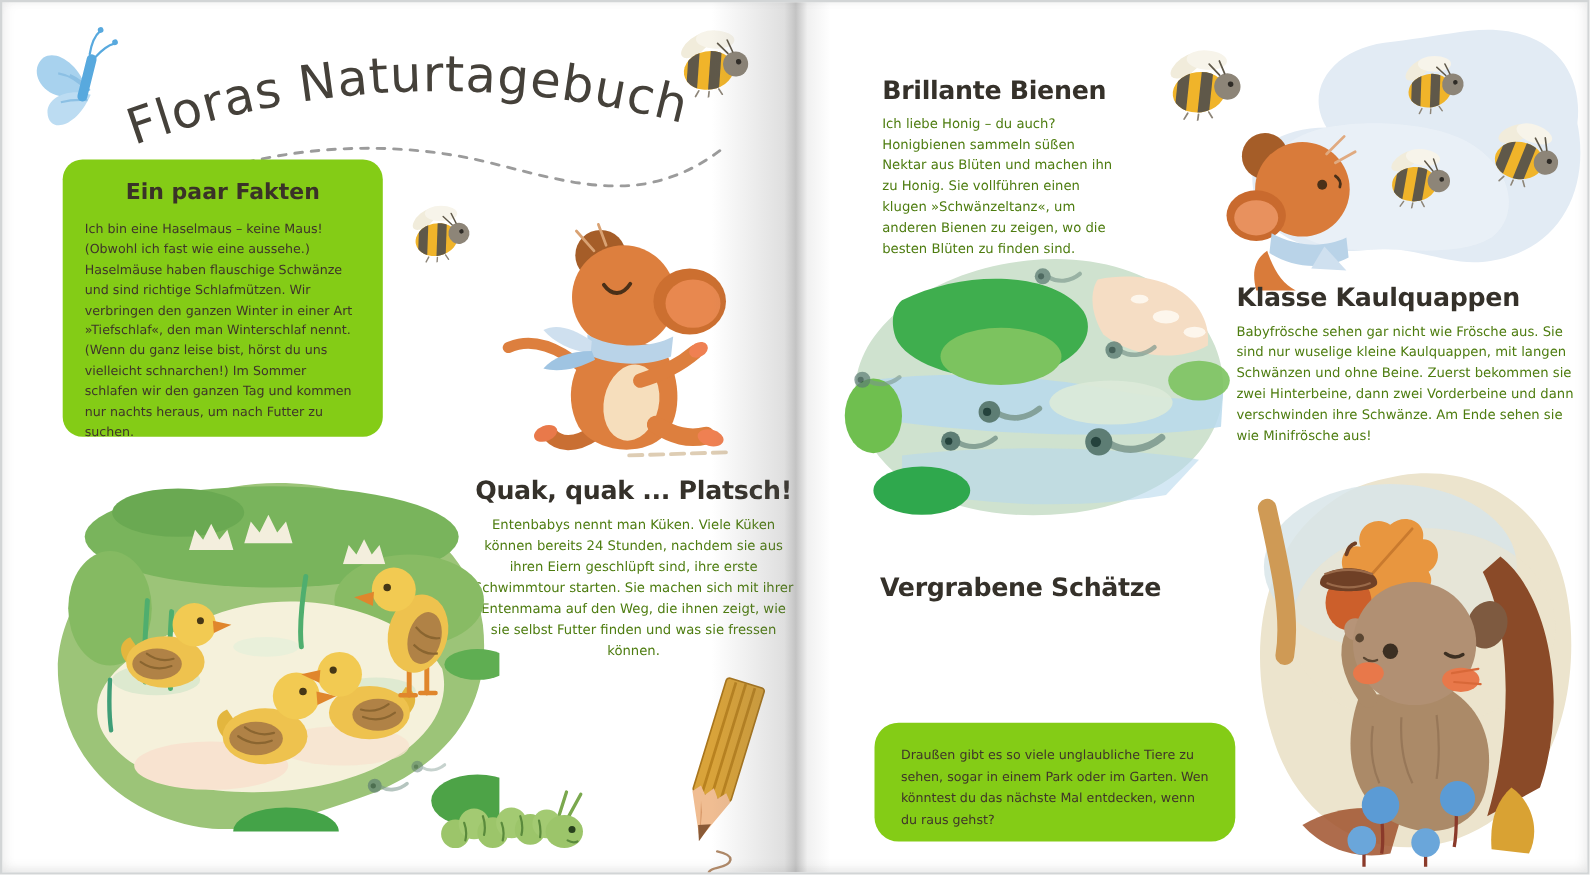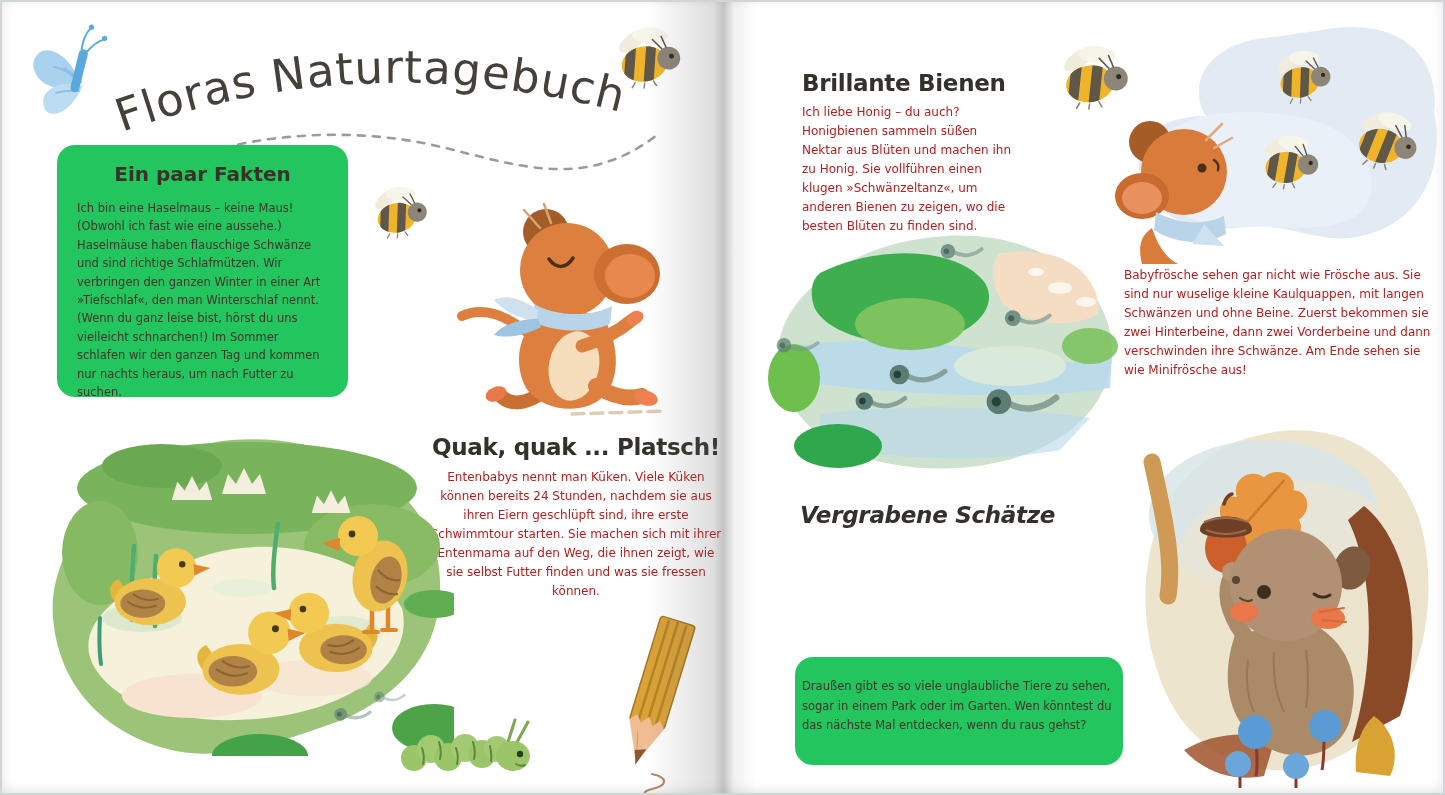--- a/index.html
+++ b/index.html
@@ -10,28 +10,28 @@
     box-shadow: inset 0 -5px 10px rgba(0,0,0,.05), inset 5px 0 10px rgba(0,0,0,.035), inset -5px 0 10px rgba(0,0,0,.035);
     font-family:"DejaVu Sans", sans-serif; color:#3b362c;
   }
   .abs { position:absolute; }
   .gutter {
     position:absolute; left:645px; top:0; width:150px; height:100%;
     background:linear-gradient(to right, rgba(100,100,100,0) 0%, rgba(95,95,95,.20) 44%, rgba(80,80,80,.34) 51%, rgba(110,110,110,.10) 58%, rgba(110,110,110,0) 72%);
     pointer-events:none;
   }
   .h2 { font-size:23px; font-weight:bold; color:#35312a; letter-spacing:-.3px; }
-  .para { font-size:12px; line-height:1.58; color:#b91c1c; }
+  .para { font-size:12px; line-height:1.58; color:#4d7c0f; }
   .box-orange {
-    background:#22c55e; border-radius:18px; color:#3a3228;
+    background:#84cc16; border-radius:18px; color:#3a3228;
   }
   .facts-box { padding:16px 20px 14px 20px; }
   .facts-box .bh { text-align:center; font-size:20px; font-weight:bold; line-height:1.3; color:#3a3228; }
   .facts-box .bp { margin-top:12px; font-size:11.5px; line-height:1.6; color:#3f352a; }
-  .outro-box { padding:20px 7px; }
+  .outro-box { padding:20px 24px;border-radius:22px; }
   .outro-box .bp { font-size:11.5px; line-height:1.7; color:#3f352a; }
   .center { text-align:center; }
 </style>
 </head>
 <body>
 
 <div class="spread">
 
   <svg width="0" height="0" style="position:absolute" aria-hidden="true">
     <defs>
@@ -245,24 +245,25 @@
       <ellipse cx="250" cy="138" rx="56" ry="20" fill="#dcead8" opacity=".9"></ellipse>
       <use href="#tadpole" x="178" y="14" width="46" height="20" opacity=".75"></use>
       <use href="#tadpole" x="242" y="80" width="50" height="22" opacity=".8"></use>
       <use href="#tadpole" x="14" y="108" width="46" height="20" opacity=".7"></use>
       <use href="#tadpole" x="126" y="134" width="62" height="27"></use>
       <use href="#tadpole" x="92" y="162" width="56" height="24"></use>
       <use href="#tadpole" x="222" y="158" width="78" height="34"></use>
     </svg>
 
     <div class="abs" style="left:400px;top:256px;width:308px;">
+      <div class="h2">Klasse Kaulquappen</div>
       <div class="para" style="margin-top:8px;">Babyfrösche sehen gar nicht wie Frösche aus. Sie sind nur wuselige kleine Kaulquappen, mit langen Schwänzen und ohne Beine. Zuerst bekommen sie zwei Hinterbeine, dann zwei Vorderbeine und dann verschwinden ihre Schwänze. Am Ende sehen sie wie Minifrösche aus!</div>
     </div>
 
-    <div class="abs" style="left:76px;top:500px;width:256px;font-style:italic;">
+    <div class="abs" style="left:76px;top:520px;width:256px;">
       <div class="h2">Vergrabene Schätze</div>
     </div>
 
     <div class="abs box-orange outro-box" style="left:71px;top:655px;width:328px;height:108px;">
       <div class="bp">Draußen gibt es so viele unglaubliche Tiere zu sehen, sogar in einem Park oder im Garten. Wen könntest du das nächste Mal entdecken, wenn du raus gehst?</div>
     </div>
 
     <svg class="abs" style="left:400px;top:418px;" width="324" height="374" viewBox="0 0 324 374">
       <path d="M150,12 C230,0 292,50 302,130 C314,220 282,312 202,342 C130,368 58,332 33,250 C10,180 20,90 75,45 C100,24 118,18 150,12 Z" fill="#ece4cd"></path>
       <ellipse cx="140" cy="95" rx="115" ry="75" fill="#d8e5e9" opacity=".85"></ellipse>

